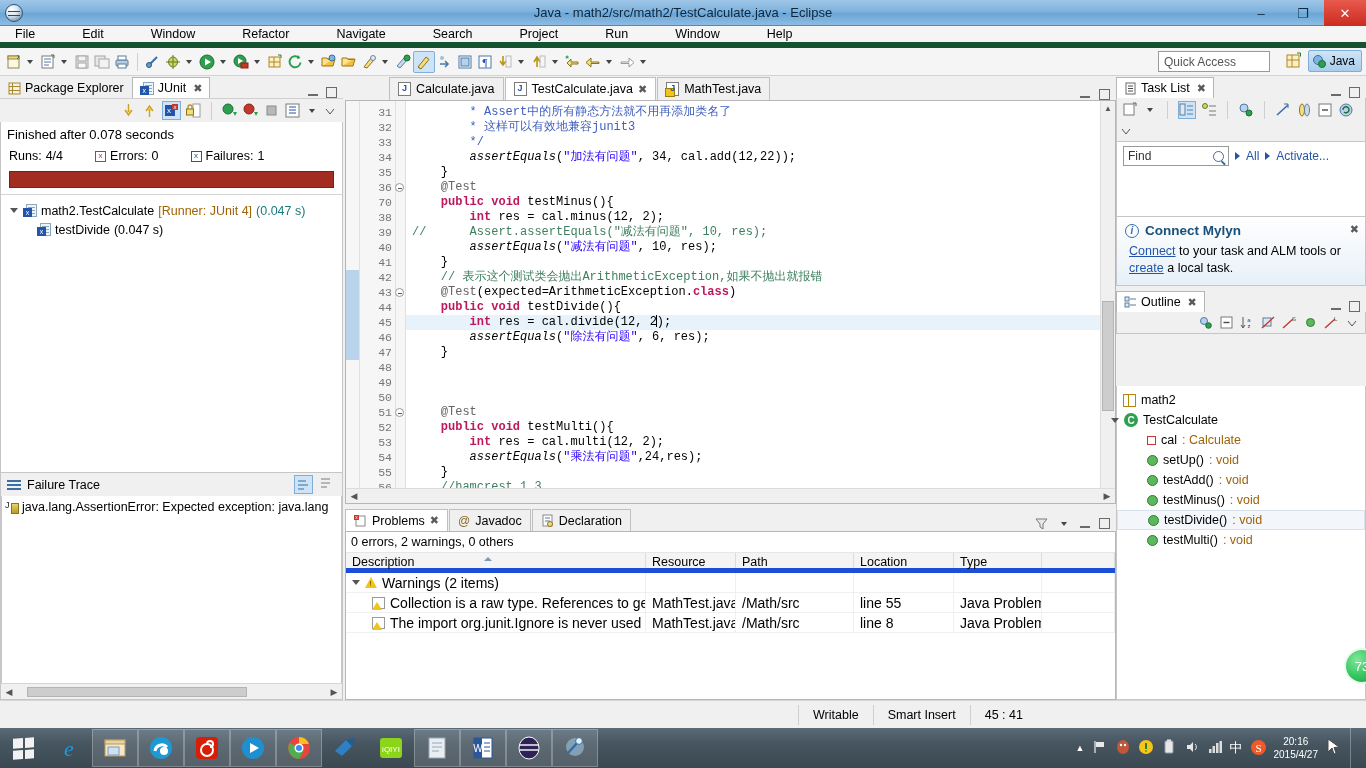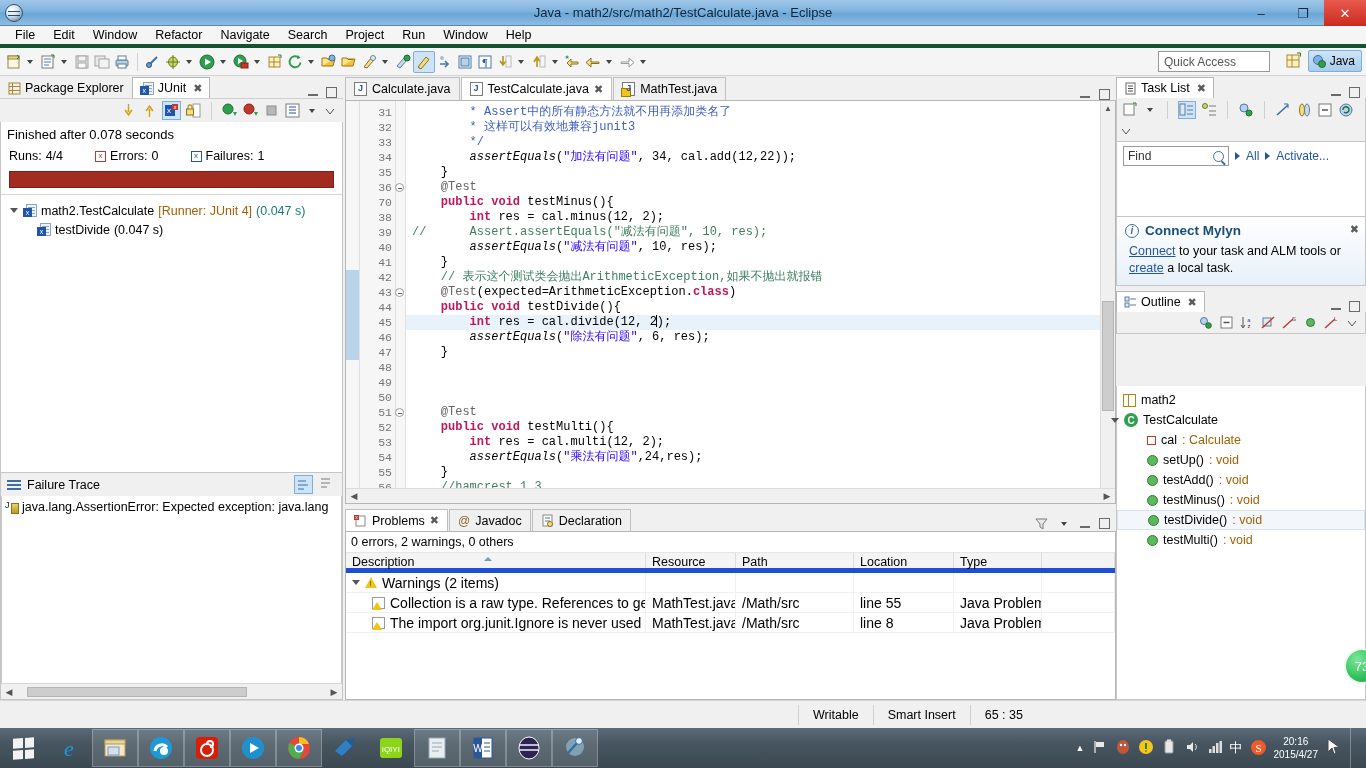--- a/index.html
+++ b/index.html
@@ -43,21 +43,21 @@
   .win-btns { margin-left:auto; display:flex; height:100%; }
   .win-btn {
     width:42px; height:26px; display:flex; align-items:center; justify-content:center;
     color:#12293d; font-size:13px;
   }
   .win-btn.close { background:linear-gradient(to bottom,#e8594e,#cc2b1e); color:#fff; }
 
   
   .menubar {
     height:22px; background:#f5f5f5; display:flex; align-items:center;
-    padding-left:6px; border-bottom:4px solid #14532d;
+    padding-left:6px; border-bottom:6px solid #14532d;gap:29px;
   }
   .menu-item { padding:2px 9px; font-size:12.5px; color:#000; }
 
   
   .toolbar {
     height:28px; background:#f5f5f5; display:flex; align-items:center;
     padding-left:4px; border-bottom:1px solid #d3d3d3; position:relative;
   }
   .tb-item { display:flex; align-items:center; height:22px; padding:0 1px; }
   .tb-sep { width:1px; height:18px; background:#cfcfcf; margin:0 5px; }
@@ -164,21 +164,21 @@
 
   .hscroll {
     position:absolute; left:0; right:0; bottom:0; height:16px; background:#f0f0f0;
     border-top:1px solid #d6d6d6; display:flex; align-items:center;
   }
   .hs-arrow{ width:16px;height:15px; display:flex;align-items:center;justify-content:center; color:#555; font-size:9px;}
   .hs-track{ flex:1; height:14px; background:#f0f0f0; position:relative;}
   .hs-thumb{ position:absolute; left:10px; width:220px; top:2px; bottom:2px; background:#cdcdcd; border:1px solid #b4b4b4;}
 
   
-  .editor-area { position:absolute; left:345px; right:250px; top:0; bottom:0; }
+  .editor-area { position:absolute; left:345px; right:250px; top:0; bottom:0;padding-left:44px; }
   .ed-tabs { height:24px; display:flex; align-items:flex-end; background:#f0f0f0; position:relative;}
   .ed-tab {
     display:flex; align-items:center; gap:5px; height:23px; padding:0 8px; font-size:12.5px;
     border:1px solid #c0c0c0; border-bottom:none; background:#f0f0f0; margin-right:1px;
   }
   .ed-tab.active { background:#fff; }
   .ed-right-btns { margin-left:auto; display:flex; gap:8px; align-items:center; padding-right:6px;}
   .jfile { width:13px;height:14px;position:relative;flex:none;
     background:#fff;border:1px solid #7b7b7b;}
   .jfile::after{content:"J";position:absolute;left:3px;top:0px;font-size:9px;color:#2255aa;font-weight:bold;}
@@ -1144,21 +1144,21 @@
       </div>
     </div>
 
     <div class="green-badge">73</div>
   </div>
 
   <div class="statusbar">
     <div class="sb-cell first" style="width:798px"></div>
     <div class="sb-cell">Writable</div>
     <div class="sb-cell">Smart Insert</div>
-    <div class="sb-cell">65 : 35</div>
+    <div class="sb-cell">45 : 41</div>
   </div>
 
   <div class="taskbar">
     <div class="start-btn">
       <div class="win-logo">
           <div></div>
           <div></div>
           <div></div>
           <div></div>
         </div>

